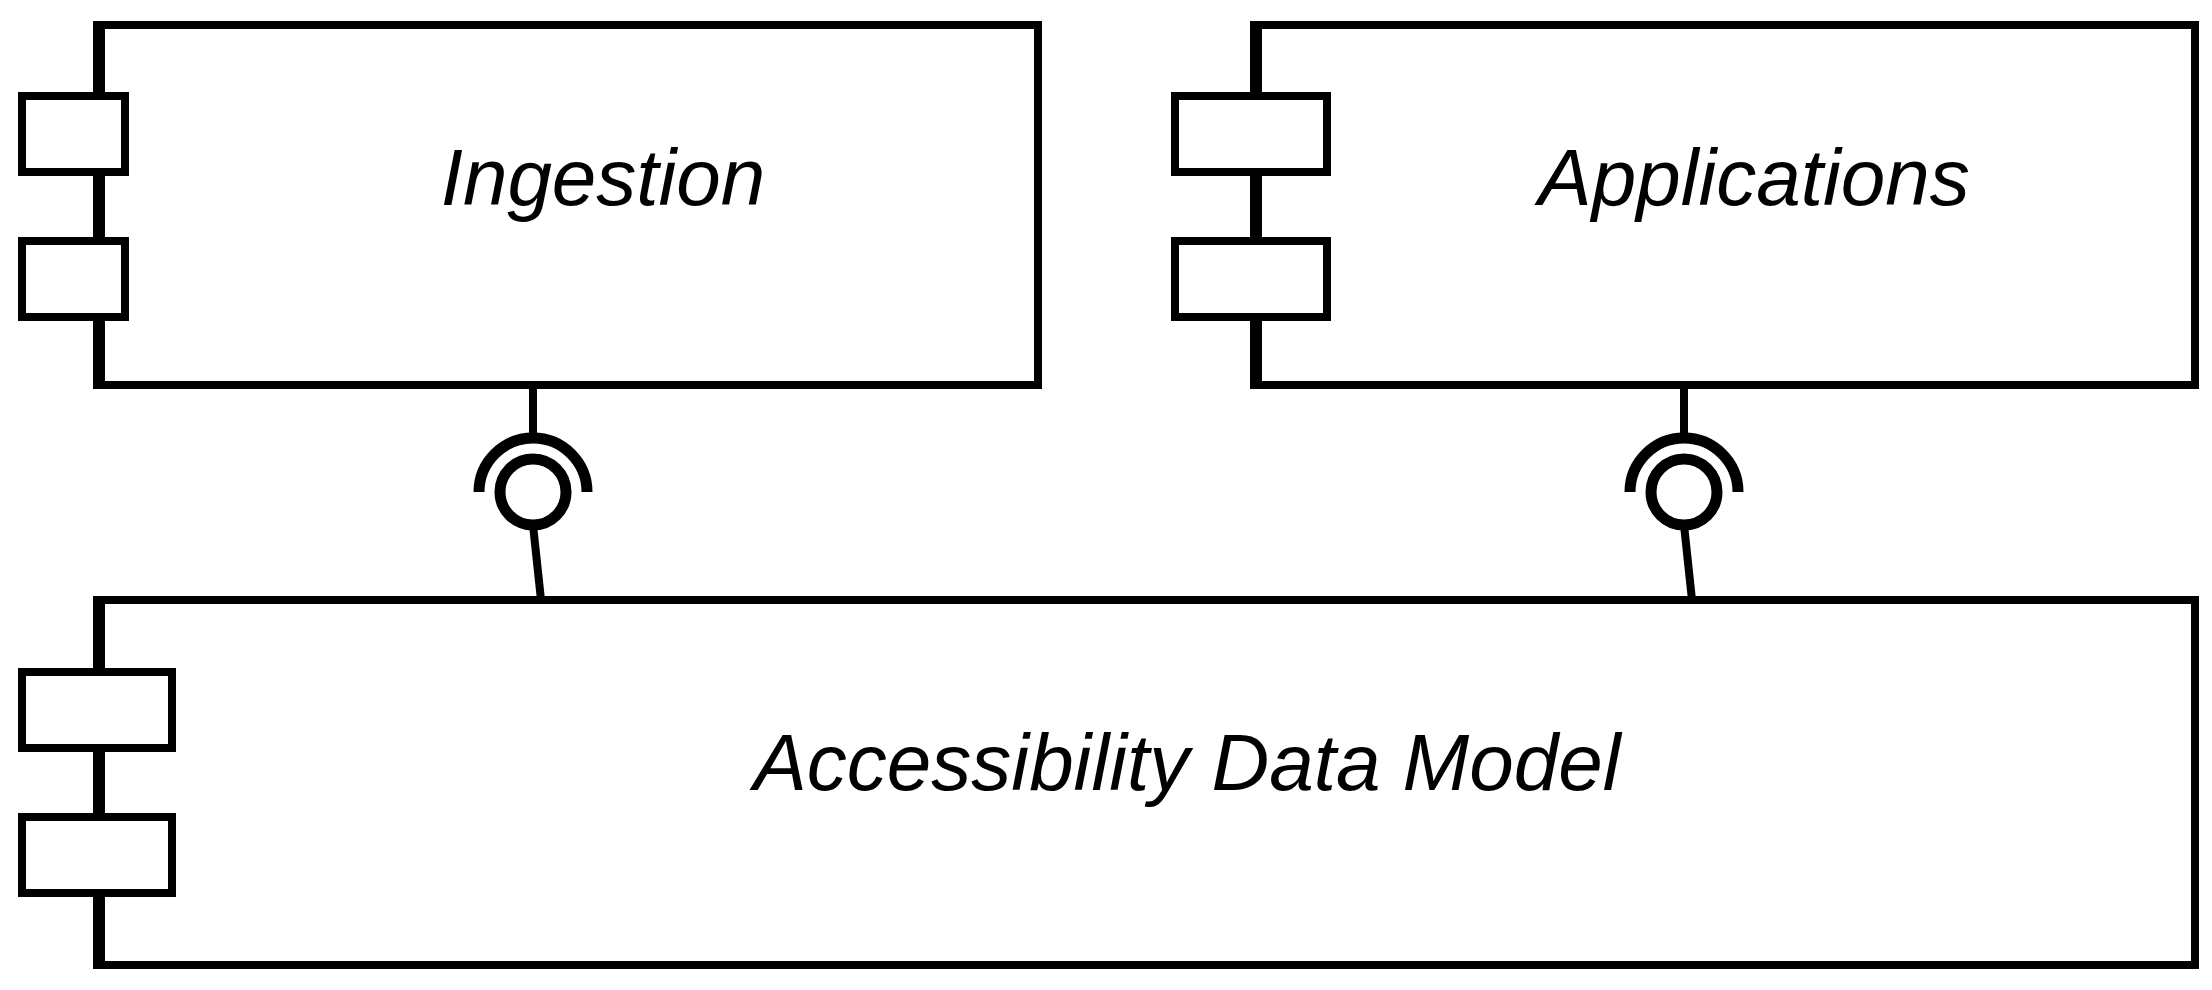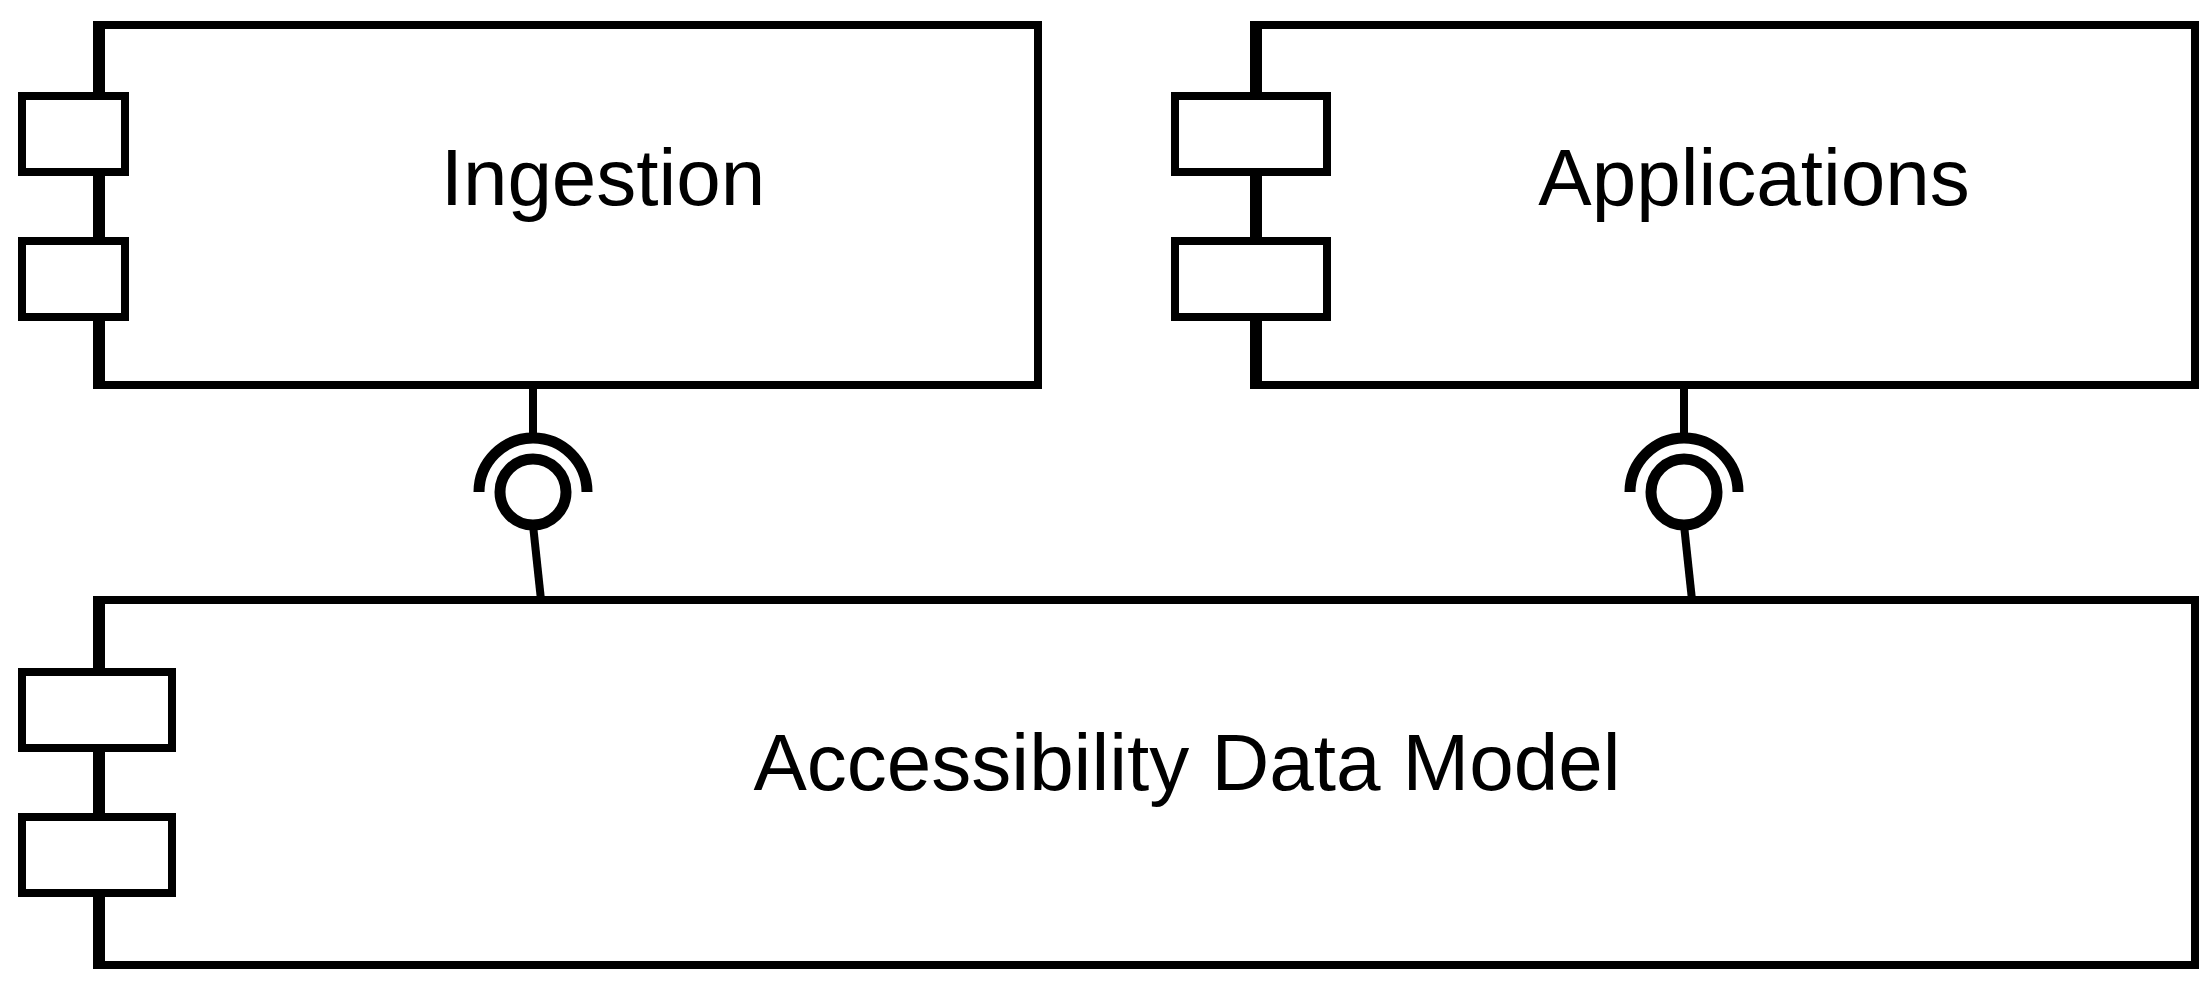--- a/index.html
+++ b/index.html
@@ -7,20 +7,21 @@
     padding: 0;
     background: #ffffff;
   }
   #canvas {
     position: relative;
     width: 2212px;
     height: 990px;
     background: #ffffff;
     overflow: hidden;
     font-family: "Liberation Sans", "DejaVu Sans", sans-serif;
+    font-style: italic;
   }
   #diagram-svg {
     position: absolute;
     top: 0;
     left: 0;
     width: 2212px;
     height: 990px;
     display: block;
   }
   .uml-box-rect,

